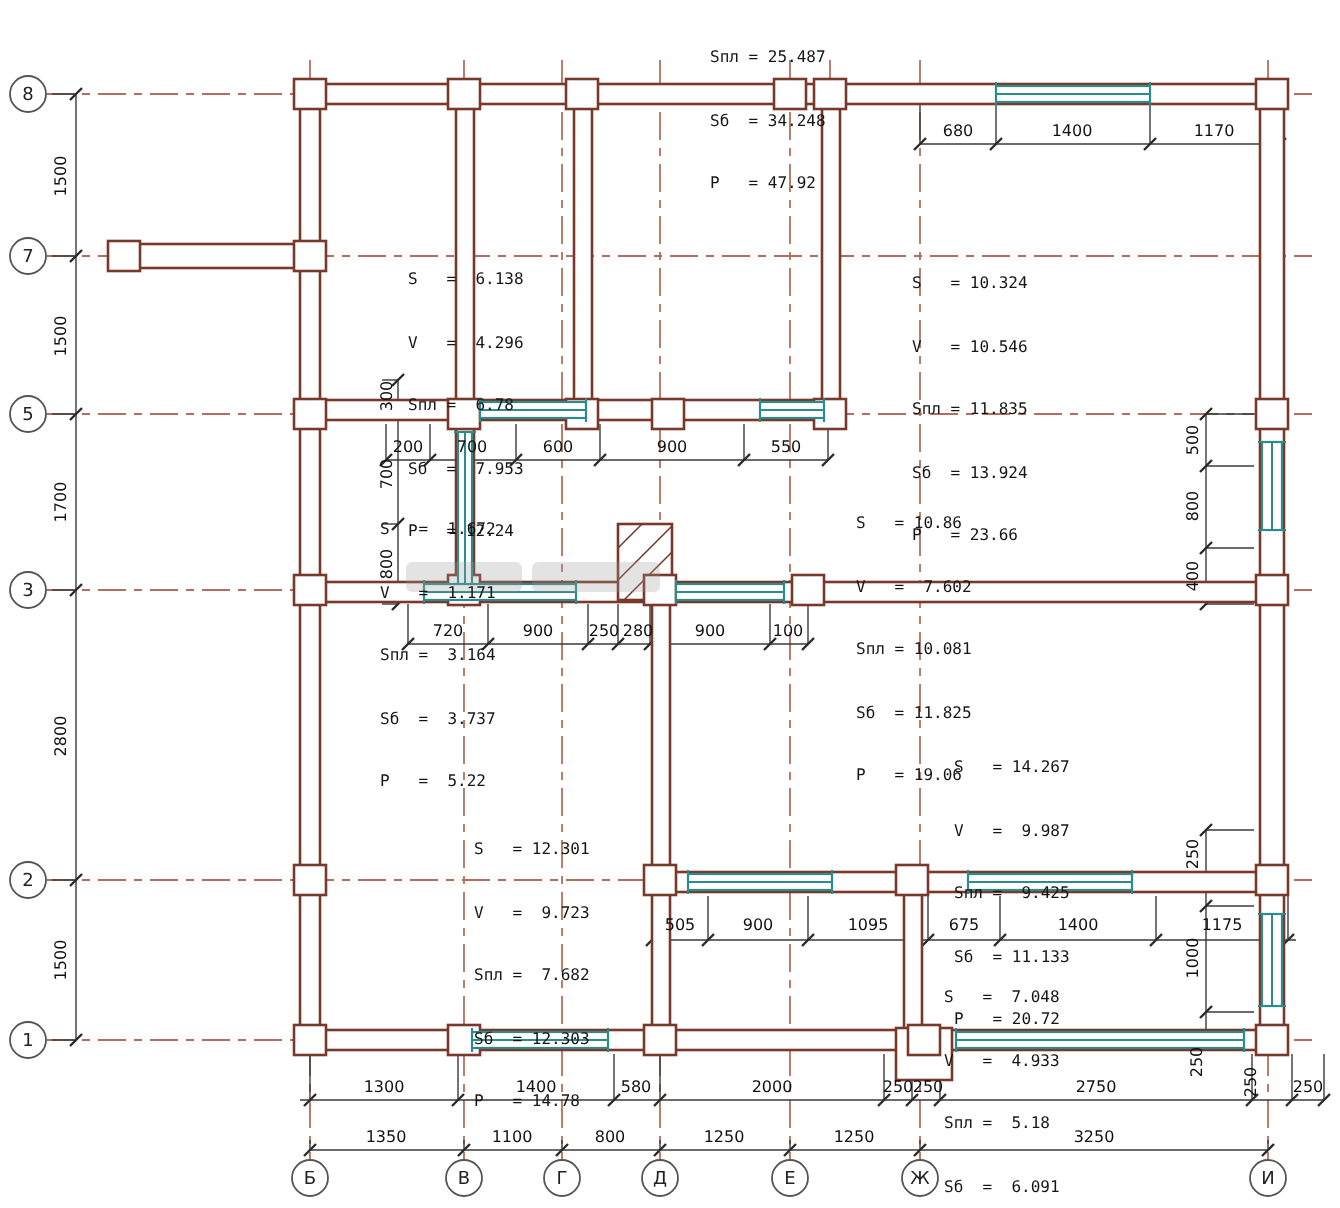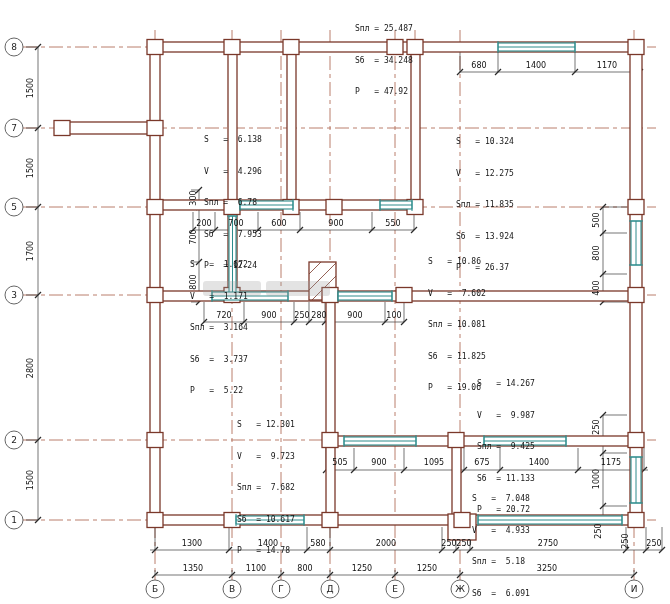--- a/index.html
+++ b/index.html
@@ -404,24 +404,24 @@
 </div>
 <div class="ann" style="left:204px;top:114px">
   <div>S   =  6.138</div>
   <div>V   =  4.296</div>
   <div>Sпл =  6.78</div>
   <div>Sб  =  7.953</div>
   <div>P   = 12.24</div>
 </div>
 <div class="ann" style="left:456px;top:116px">
   <div>S   = 10.324</div>
-  <div>V   = 12.275</div>
+  <div>V   = 10.546</div>
   <div>Sпл = 11.835</div>
   <div>Sб  = 13.924</div>
-  <div>P   = 26.37</div>
+  <div>P   = 23.66</div>
 </div>
 <div class="ann" style="left:190px;top:239px">
   <div>S   =  1.672</div>
   <div>V   =  1.171</div>
   <div>Sпл =  3.164</div>
   <div>Sб  =  3.737</div>
   <div>P   =  5.22</div>
 </div>
 <div class="ann" style="left:428px;top:236px">
   <div>S   = 10.86</div>
@@ -434,21 +434,21 @@
   <div>S   = 14.267</div>
   <div>V   =  9.987</div>
   <div>Sпл =  9.425</div>
   <div>Sб  = 11.133</div>
   <div>P   = 20.72</div>
 </div>
 <div class="ann" style="left:237px;top:399px">
   <div>S   = 12.301</div>
   <div>V   =  9.723</div>
   <div>Sпл =  7.682</div>
-  <div>Sб  = 10.617</div>
+  <div>Sб  = 12.303</div>
   <div>P   = 14.78</div>
 </div>
 <div class="ann" style="left:472px;top:473px">
   <div>S   =  7.048</div>
   <div>V   =  4.933</div>
   <div>Sпл =  5.18</div>
   <div>Sб  =  6.091</div>
   
 </div>
 

